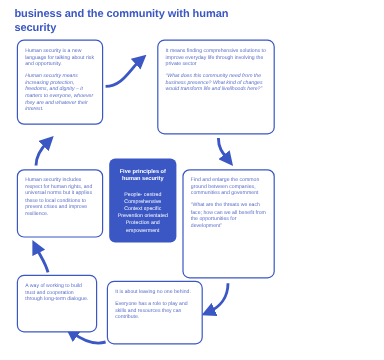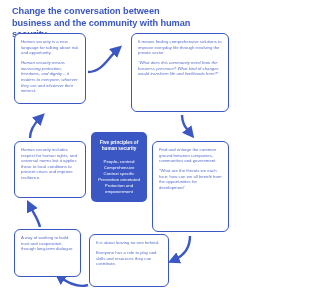--- a/index.html
+++ b/index.html
@@ -69,21 +69,20 @@
     line-height:6.1px;
   }
   .center .c-list span{display:block;}
 
   svg.arrows{position:absolute;left:0;top:0;width:237px;height:300px;}
 </style>
 </head>
 <body>
 
 <div class="title">
-  <span>Change the conversation between</span>
   <span class="l2">business and the community with human security</span>
 </div>
 
 <div class="canvas">
 
   <svg class="arrows" viewBox="0 0 237 300">
     <defs>
       <marker id="ah" markerWidth="5" markerHeight="5" refX="2.2" refY="2.5" orient="auto">
         <path d="M0,0 L5,2.5 L0,5 z" fill="#3a57c4"></path>
       </marker>

